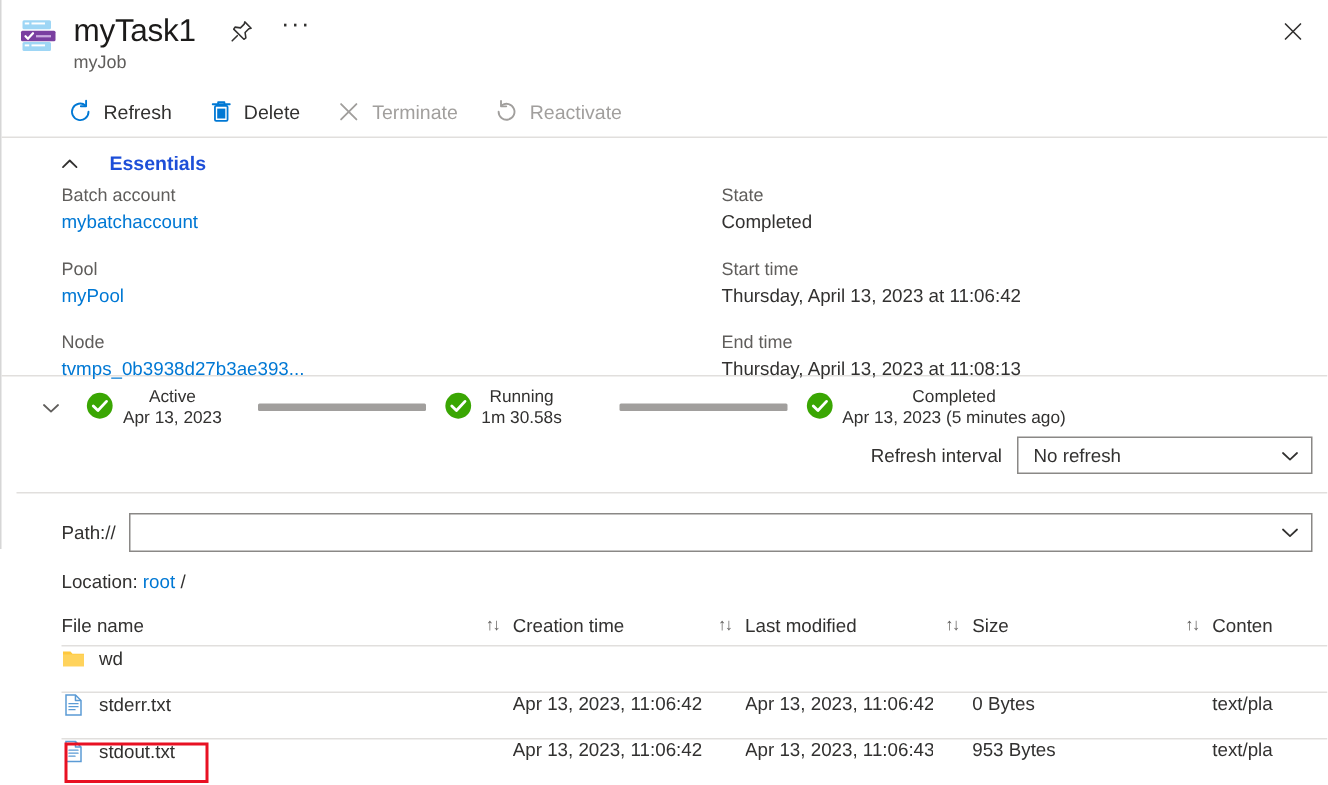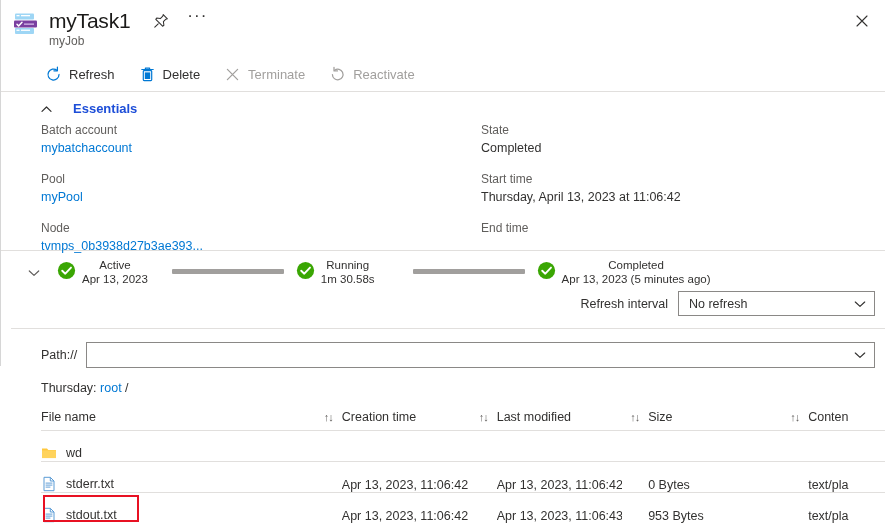--- a/index.html
+++ b/index.html
@@ -170,21 +170,21 @@
     display: inline-block; font-size: 11px; color: #605e5c;
     margin-left: 8px; margin-right: 9px; cursor: pointer; letter-spacing: -1px;
   }
   .c-name { width: 322px; }
   .c-create { width: 151px; }
   .c-mod { width: 147px; }
   .c-size { width: 157px; }
   .c-type { width: 90px; }
 
   .tbl-row {
-    display: flex; align-items: flex-end;
+    display: flex; align-items: flex-start;
     height: 31px; border-bottom: 1px solid #e1dfdd;
     font-size: 12.5px; color: #323130;
   }
   .cell { display: flex; align-items: center; white-space: nowrap; overflow: hidden; }
   .cell-name { gap: 9px; }
   .file-ico { width: 16px; height: 16px; flex: none; }
   .name-txt { position: relative; }
 
   .highlight-box {
     position: absolute;
@@ -304,20 +304,21 @@
       <div class="ess-item">
         <div class="ess-label">State</div>
         <div class="ess-value">Completed</div>
       </div>
       <div class="ess-item">
         <div class="ess-label">Start time</div>
         <div class="ess-value">Thursday, April 13, 2023 at 11:06:42</div>
       </div>
       <div class="ess-item">
         <div class="ess-label">End time</div>
+        <div class="ess-value">Thursday, April 13, 2023 at 11:08:13</div>
       </div>
     </div>
   </div>
 
   <div class="divider-full"></div>
 
   <div class="timeline-wrap">
     <span class="tl-chevron">
       <svg viewBox="0 0 12 12" width="12" height="12">
         <path d="M1.3 4 L6 8.4 L10.7 4" fill="none" stroke="#605e5c" stroke-width="1.2" stroke-linecap="round" stroke-linejoin="round"></path>
@@ -389,21 +390,21 @@
     <div class="path-input">
       <span class="chev-dn">
         <svg viewBox="0 0 12 12" width="12" height="12">
           <path d="M1.3 4 L6 8.4 L10.7 4" fill="none" stroke="#323130" stroke-width="1.15" stroke-linecap="round" stroke-linejoin="round"></path>
         </svg>
       </span>
     </div>
   </div>
 
   <div class="loc-row">
-    <span>Thursday:</span>
+    <span>Location:</span>
     <span class="loc-link">root</span>
     <span>/</span>
   </div>
 
   <div class="tbl">
 
     <div class="tbl-head">
       <div class="th c-name">
         <span class="th-label">File name</span>
       </div>

